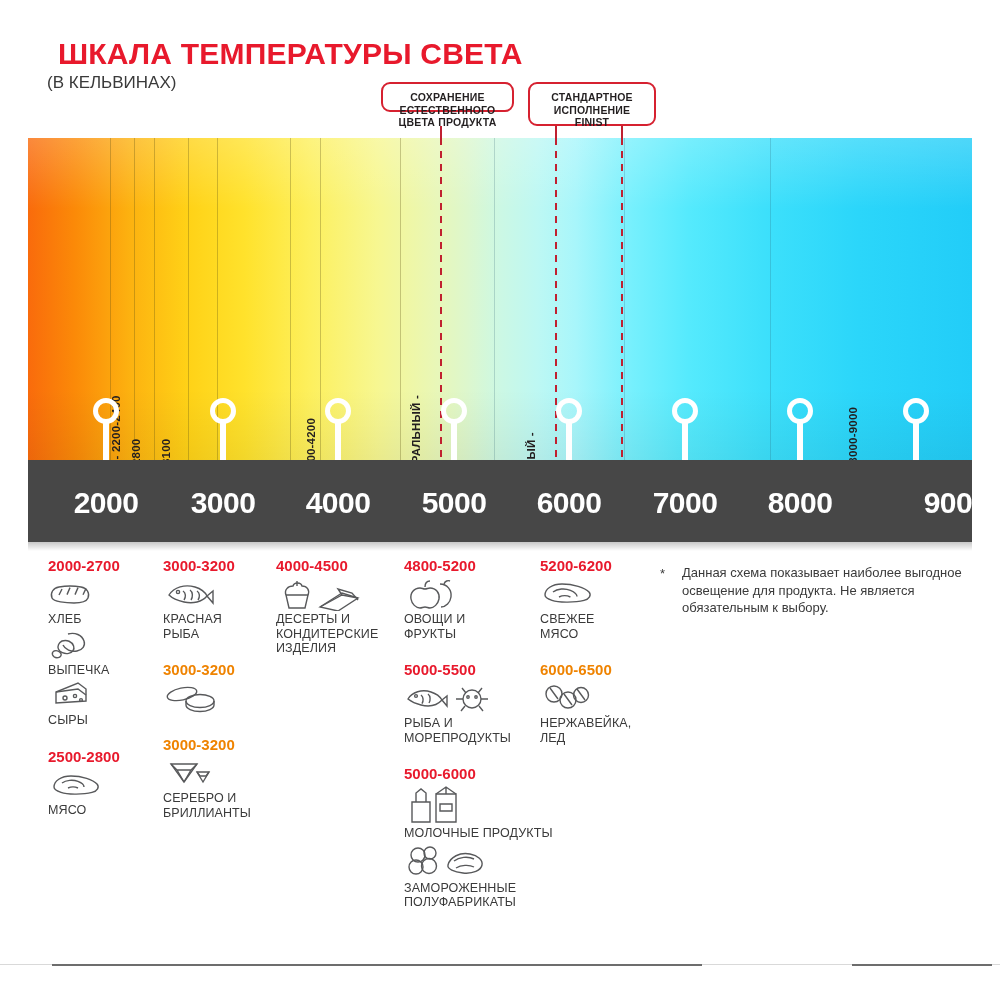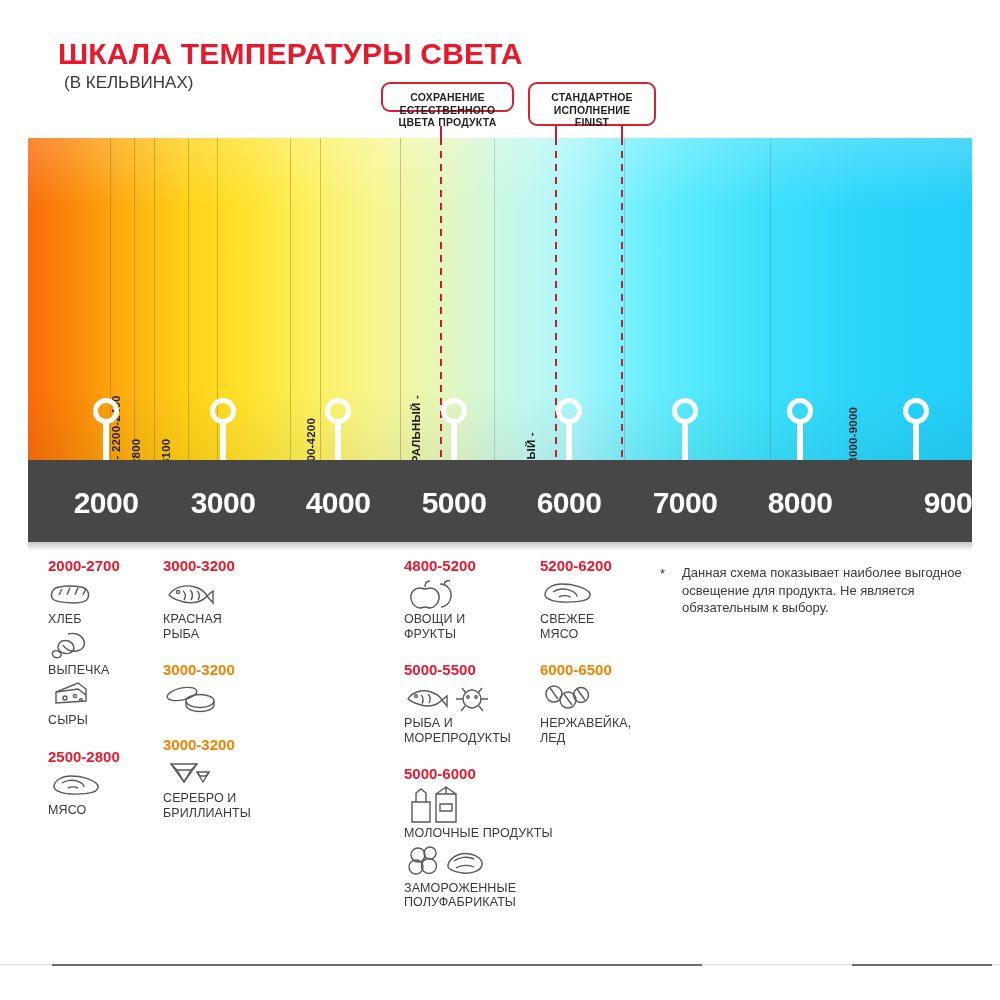--- a/index.html
+++ b/index.html
@@ -13,21 +13,21 @@
   }
 
   
   #header { position:absolute; left:0; top:0; width:1000px; height:138px; }
   #title {
     position:absolute; left:58px; top:37px;
     font-size:30px; font-weight:bold; letter-spacing:0.2px;
     color:#e8192c; white-space:nowrap;
   }
   #subtitle {
-    position:absolute; left:64px; top:73px;
+    position:absolute; left:47px; top:73px;
     font-size:17px; color:#3a3a3a; white-space:nowrap;
   }
 
   
   .callout {
     position:absolute;
     border:2px solid #d62130;
     border-radius:9px;
     background:#ffffff;
     text-align:center;
@@ -369,20 +369,39 @@
           <path d="M34 16h12l-6 10z"></path>
           <path d="M34 16l3 4h6l3-4"></path>
         </g>
           </svg>
       </div>
       <div class="cap" style="white-space:pre-line;">СЕРЕБРО И
 БРИЛЛИАНТЫ</div>
     </div>
   </div>
 
+  <div class="col" style="left:276px; width:120px;">
+    <div class="grp">
+      <div class="range red">4000-4500</div>
+      <div class="icon-wrap">
+        <svg width="100" height="34" viewBox="0 0 100 34">
+            <g fill="none" stroke="#58595b" stroke-width="1.4">
+          <path d="M10 18h22l-3 13H13z"></path>
+          <path d="M10 18c-2-5 2-9 7-9 1-4 8-4 9 0 5 0 8 4 6 9"></path>
+          <path d="M21 9V4"></path>
+          <path d="M44 30l22-14 16 5-20 13z"></path>
+          <path d="M44 30l22-12 16 3M66 18l-4-6 14 4 6 7"></path>
+        </g>
+          </svg>
+      </div>
+      <div class="cap" style="white-space:pre-line;">ДЕСЕРТЫ И
+КОНДИТЕРСКИЕ
+ИЗДЕЛИЯ</div>
+    </div>
+  </div>
 
   <div class="col" style="left:404px; width:132px;">
     <div class="grp">
       <div class="range red">4800-5200</div>
       <div class="icon-wrap">
         <svg width="56" height="32" viewBox="0 0 56 32">
             <g fill="none" stroke="#58595b" stroke-width="1.4">
           <path d="M16 10c-6 0-10 5-9 11 .8 5 5 9 9 9 2 0 3-1 5-1s3 1 5 1c4 0 8-4 9-9 1-6-3-11-9-11-2 0-3 1-5 1s-3-1-5-1z"></path>
           <path d="M21 9c0-4 2-6 5-6"></path>
           <path d="M36 6c7 0 12 6 11 13-.8 5.4-5 10-10 10"></path>

